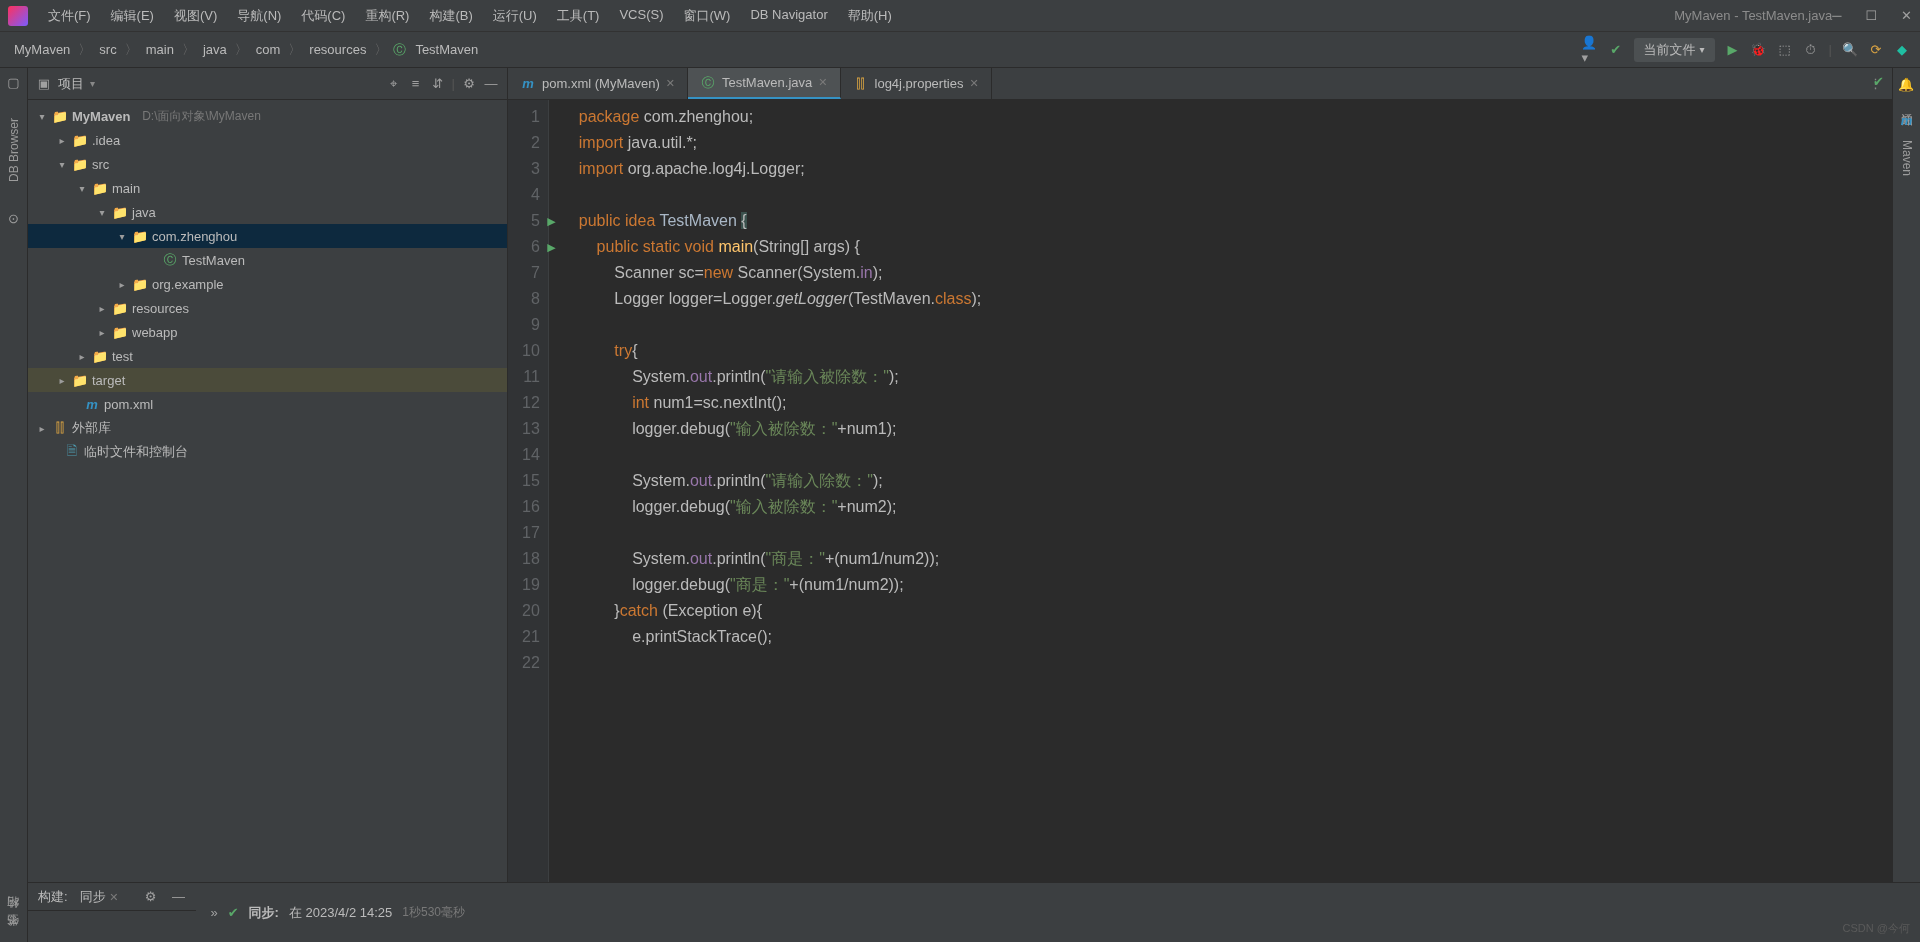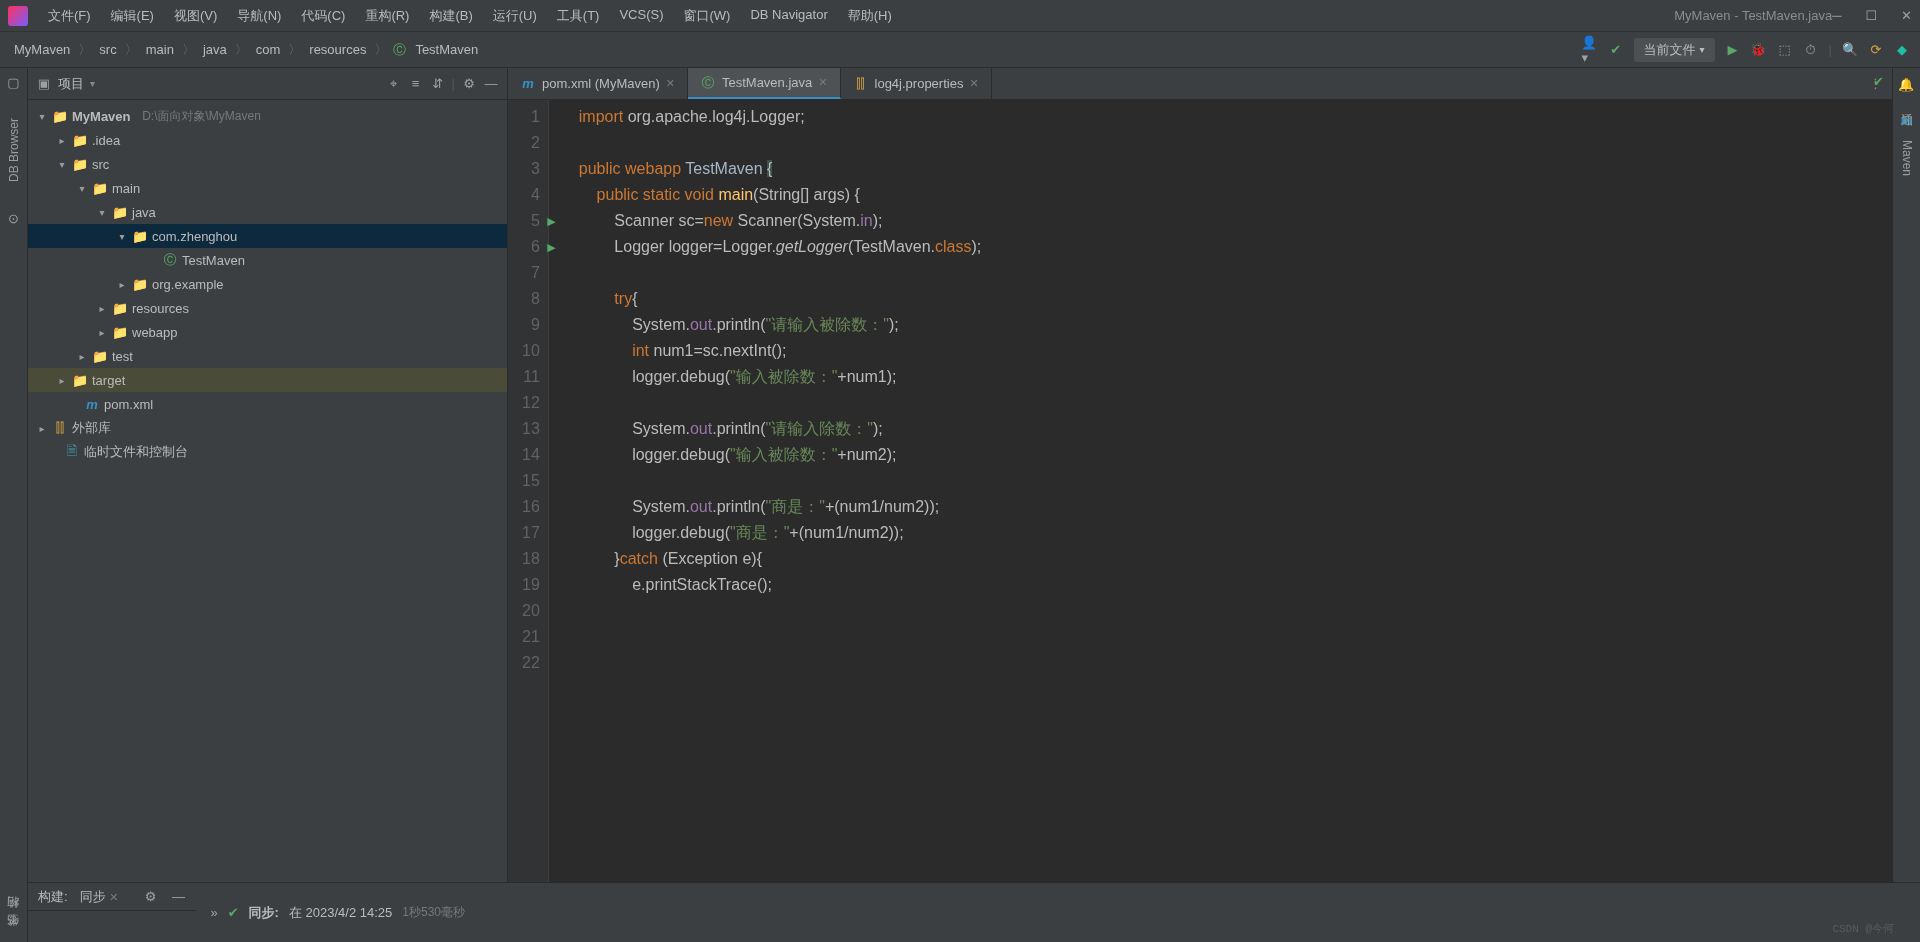--- a/index.html
+++ b/index.html
@@ -53,21 +53,21 @@
 .cls { color:#a9b7c6; }
 .ital { font-style:italic; }
 .right-gutter { width:28px; background:#3c3f41; border-left:1px solid #2b2b2b; display:flex; flex-direction:column; align-items:center; padding-top:8px; gap:8px; }
 .right-gutter .vtext { writing-mode:vertical-rl; font-size:12px; color:#9c9c9c; margin-top:4px; }
 .bottom-panel { height:60px; background:#3c3f41; border-top:1px solid #2b2b2b; display:flex; flex-direction:row; }
 .bottom-tabs { height:28px; display:flex; align-items:center; padding:0 10px; gap:12px; border-bottom:1px solid #2b2b2b; }
 .bottom-tabs .spacer{flex:1;}
 .bottom-body { flex:1; display:flex; align-items:center; padding:0 14px; gap:10px; }
 .left-bottom { width:28px; background:#3c3f41; border-right:1px solid #2b2b2b; display:flex; flex-direction:column; align-items:center; justify-content:flex-end; padding-bottom:6px; gap:18px;}
 .left-bottom .vtext { writing-mode:vertical-rl; transform:rotate(180deg); font-size:12px; color:#9c9c9c; }
-.watermark { position:fixed; bottom:6px; right:26px; color:#5a5a5a; font-size:11px;font-family:Liberation Mono, monospace; }
+.watermark { position:fixed; bottom:6px; right:10px; color:#5a5a5a; font-size:11px; }
 .check { color:#59a869; }
 .arrow-run { color:#59a869; }
 .bug { color:#59a869; }
 .statuscheck { position:absolute; top:6px; right:8px; color:#59a869; }
 </style>
 </head>
 <body>
 
 <div class="titlebar">
   <div class="logo"></div>
@@ -265,23 +265,25 @@
           <div>15</div>
           <div>16</div>
           <div>17</div>
           <div>18</div>
           <div>19</div>
           <div>20</div>
           <div>21</div>
           <div>22</div>
       </div>
       <div class="code">
+<div><span class="kw">package</span> com.zhenghou;</div>
+<div><span class="kw">import</span> java.util.*;</div>
 <div><span class="kw">import</span> org.apache.log4j.Logger;</div>
 <div></div>
-<div><span class="kw">public webapp</span> <span class="cls">TestMaven</span> <span style="background:#3b514d">{</span></div>
+<div><span class="kw">public idea</span> <span class="cls">TestMaven</span> <span style="background:#3b514d">{</span></div>
 <div>    <span class="kw">public static void</span> <span class="fn">main</span>(String[] args) {</div>
 <div>        Scanner sc=<span class="kw">new</span> Scanner(System.<span class="field">in</span>);</div>
 <div>        Logger logger=Logger.<span class="ital">getLogger</span>(TestMaven.<span class="kw">class</span>);</div>
 <div></div>
 <div>        <span class="kw">try</span>{</div>
 <div>            System.<span class="field">out</span>.println(<span class="str">"请输入被除数："</span>);</div>
 <div>            <span class="kw">int</span> num1=sc.nextInt();</div>
 <div>            logger.debug(<span class="str">"输入被除数："</span>+num1);</div>
 <div></div>
 <div>            System.<span class="field">out</span>.println(<span class="str">"请输入除数："</span>);</div>

